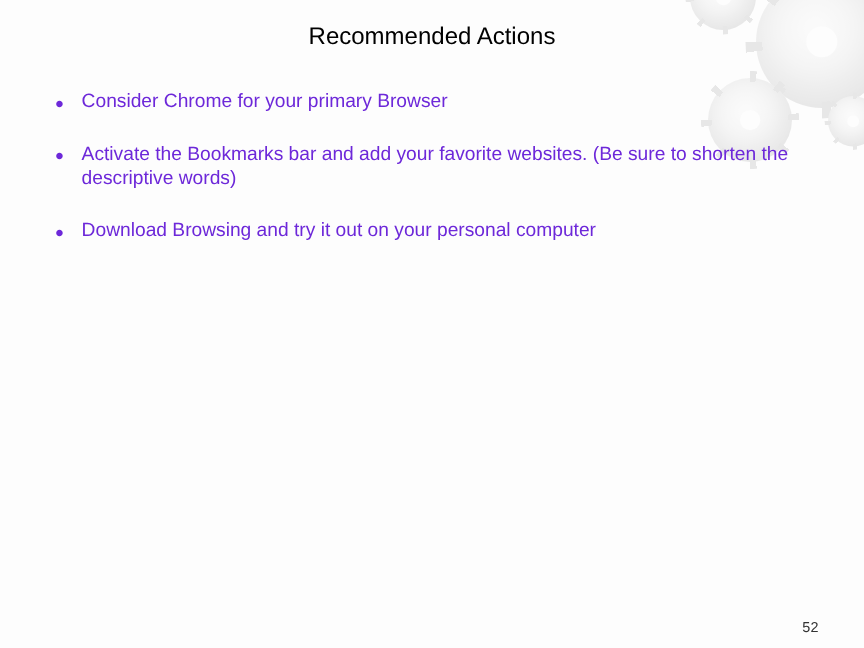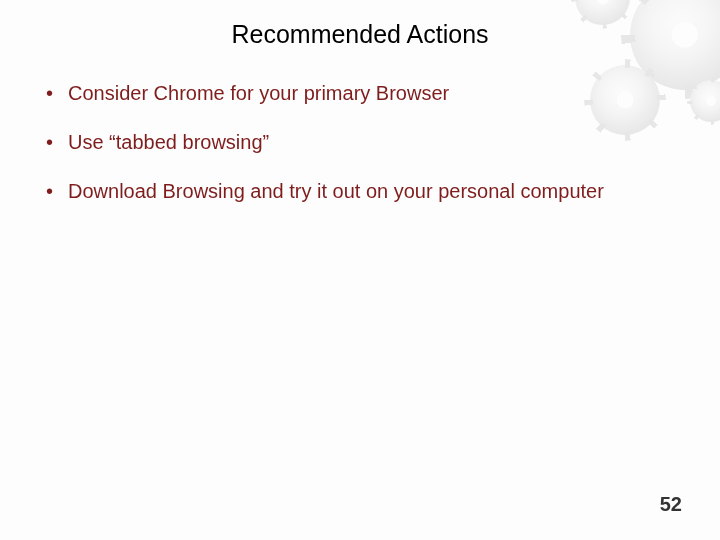--- a/index.html
+++ b/index.html
@@ -11,52 +11,51 @@
     overflow: hidden;
   }
   .slide {
     width: 720px;
     height: 540px;
     position: relative;
     padding: 12px 28px 20px 28px;
   }
   .title {
     text-align: center;
-    font-size: 25px;
+    font-size: 20px;
     color: #000;
     margin-top: 8px;
     margin-bottom: 32px;
     font-weight: 400;
   }
   ul.bullets {
     list-style: none;
     padding-left: 18px;
   }
   ul.bullets li {
     position: relative;
-    font-size: 20px;
-    color: #7f1d1d;
+    font-size: 16px;
+    color: #6d28d9;
     line-height: 1.25;
     margin-bottom: 24px;
     padding-left: 22px;
   }
   ul.bullets li::before {
     content: "•";
     position: absolute;
     left: 0;
     top: 0;
     font-size: 20px;
   }
   .pagenum {
     position: absolute;
     right: 38px;
-    bottom: 24px;
-    font-size: 20px;
+    bottom: 10px;
+    font-size: 12px;
     color: #333;
-    font-weight: bold;
   }
   
   .gears {
     position: absolute;
     top: -30px;
     right: -30px;
     width: 220px;
     height: 180px;
     opacity: 0.35;
     pointer-events: none;
@@ -107,18 +106,18 @@
     <div class="gear g1"></div>
     <div class="gear g2"></div>
     <div class="gear g3"></div>
     <div class="gear g4"></div>
   </div>
 
   <h1 class="title">Recommended Actions</h1>
 
   <ul class="bullets">
     <li>Consider Chrome for your primary Browser</li>
-    <li>Use “tabbed browsing”</li>
+    <li>Activate the Bookmarks bar and add your favorite websites. (Be sure to shorten the descriptive words)</li>
     <li>Download Browsing and try it out on your personal computer</li>
   </ul>
 
   <div class="pagenum">52</div>
 </div>
 
 </body></html>

